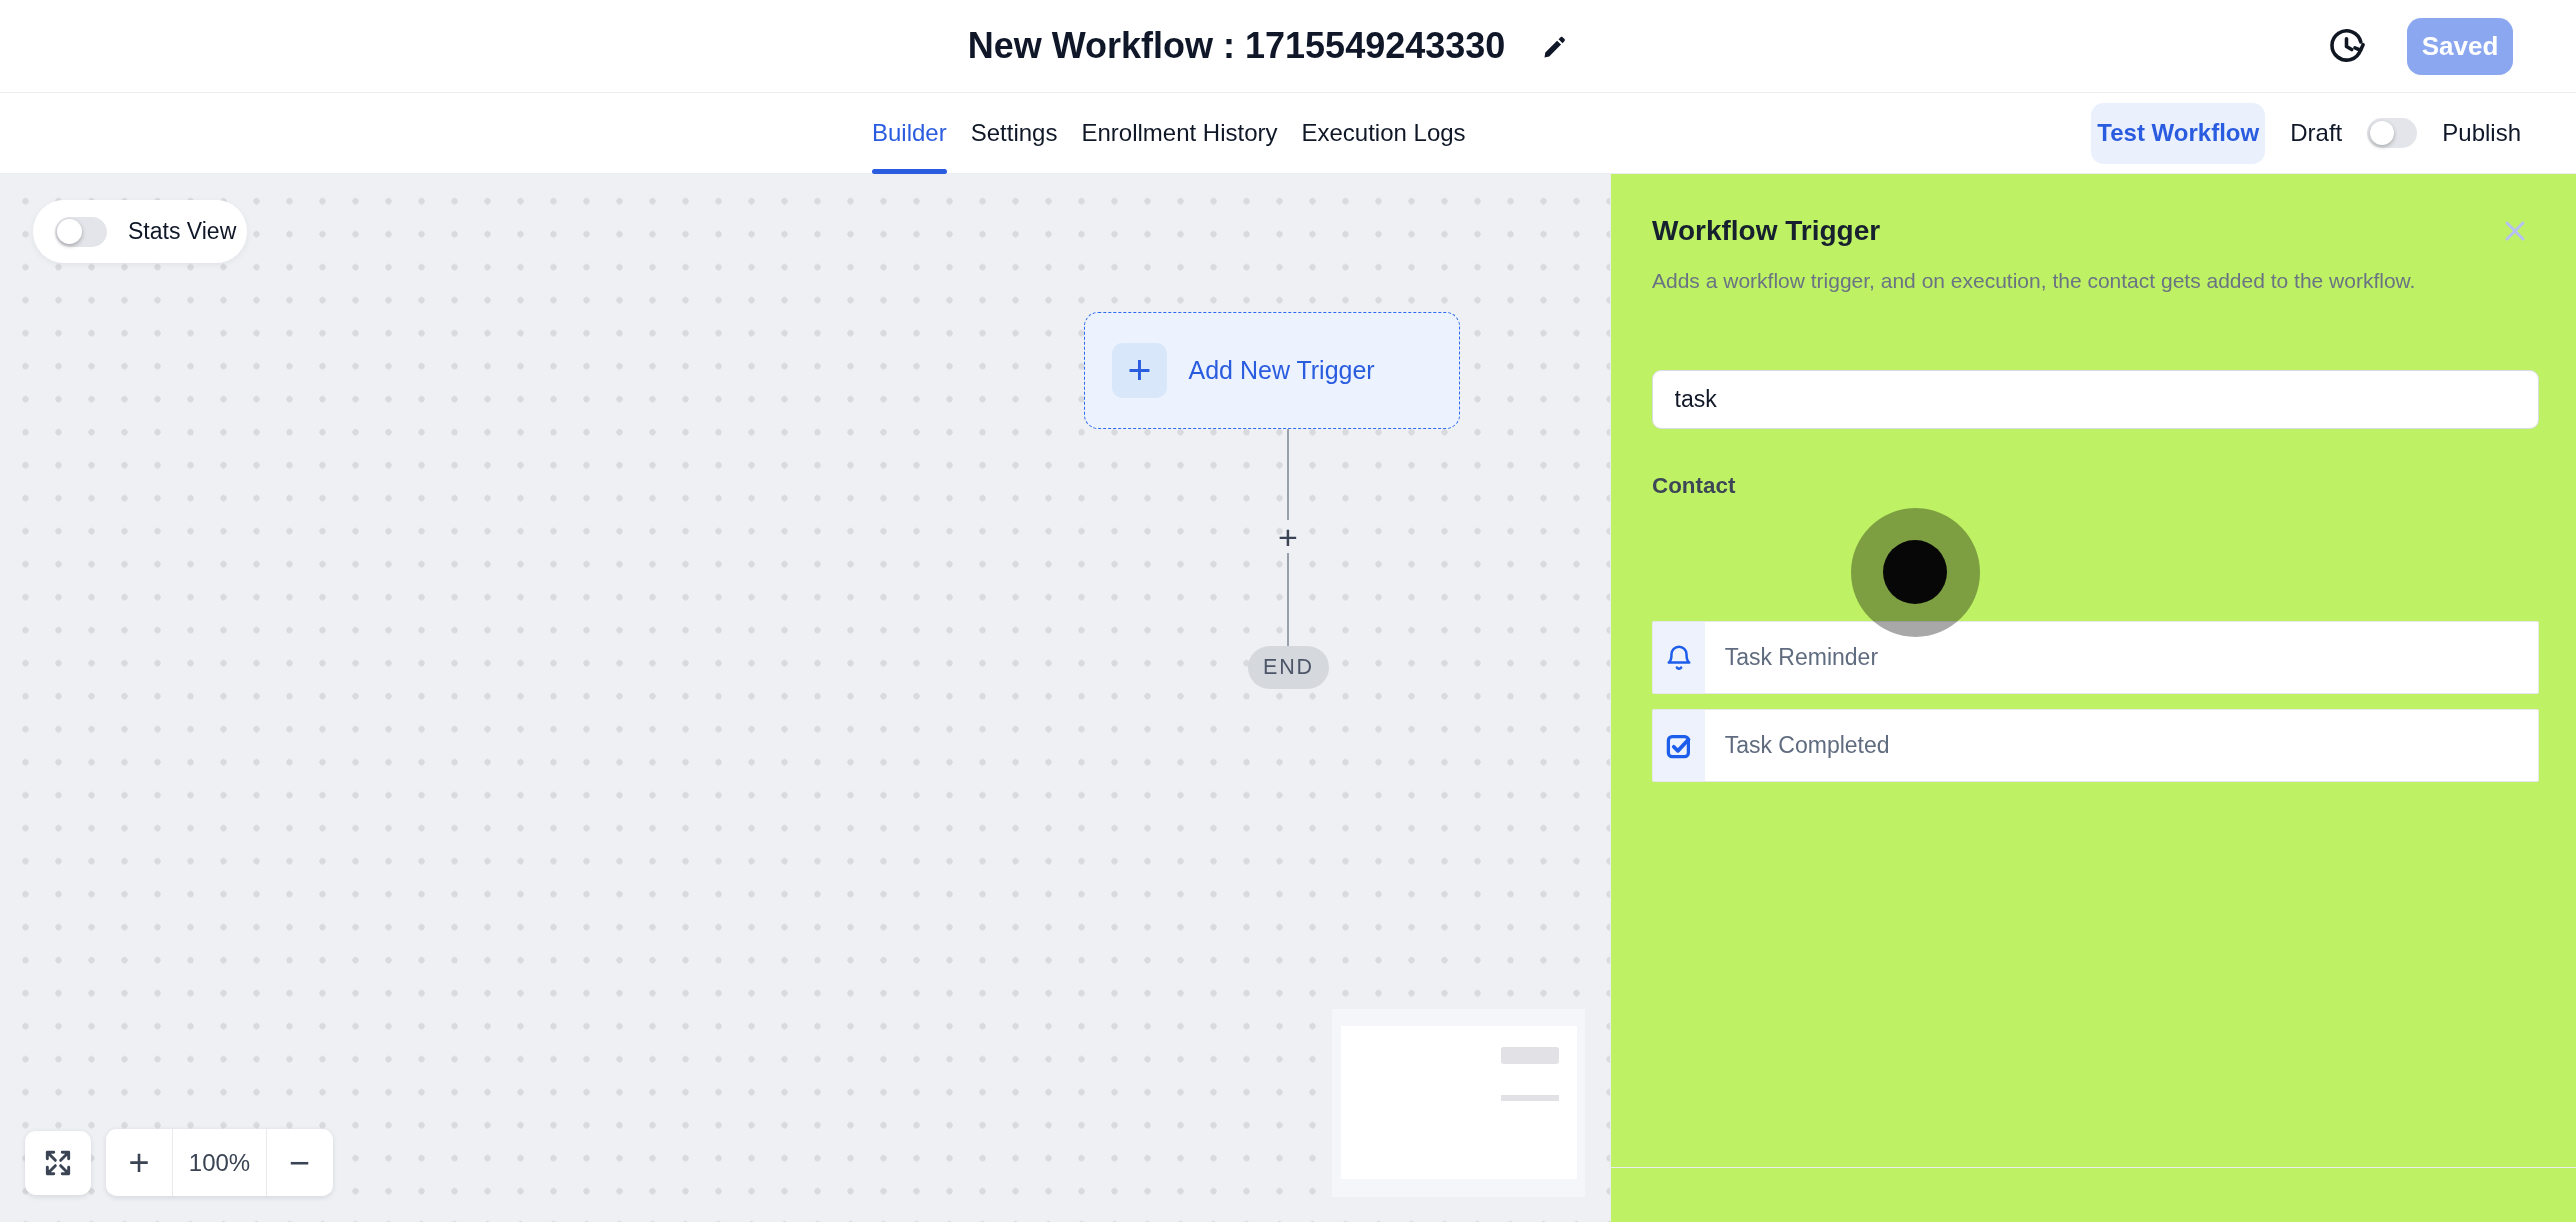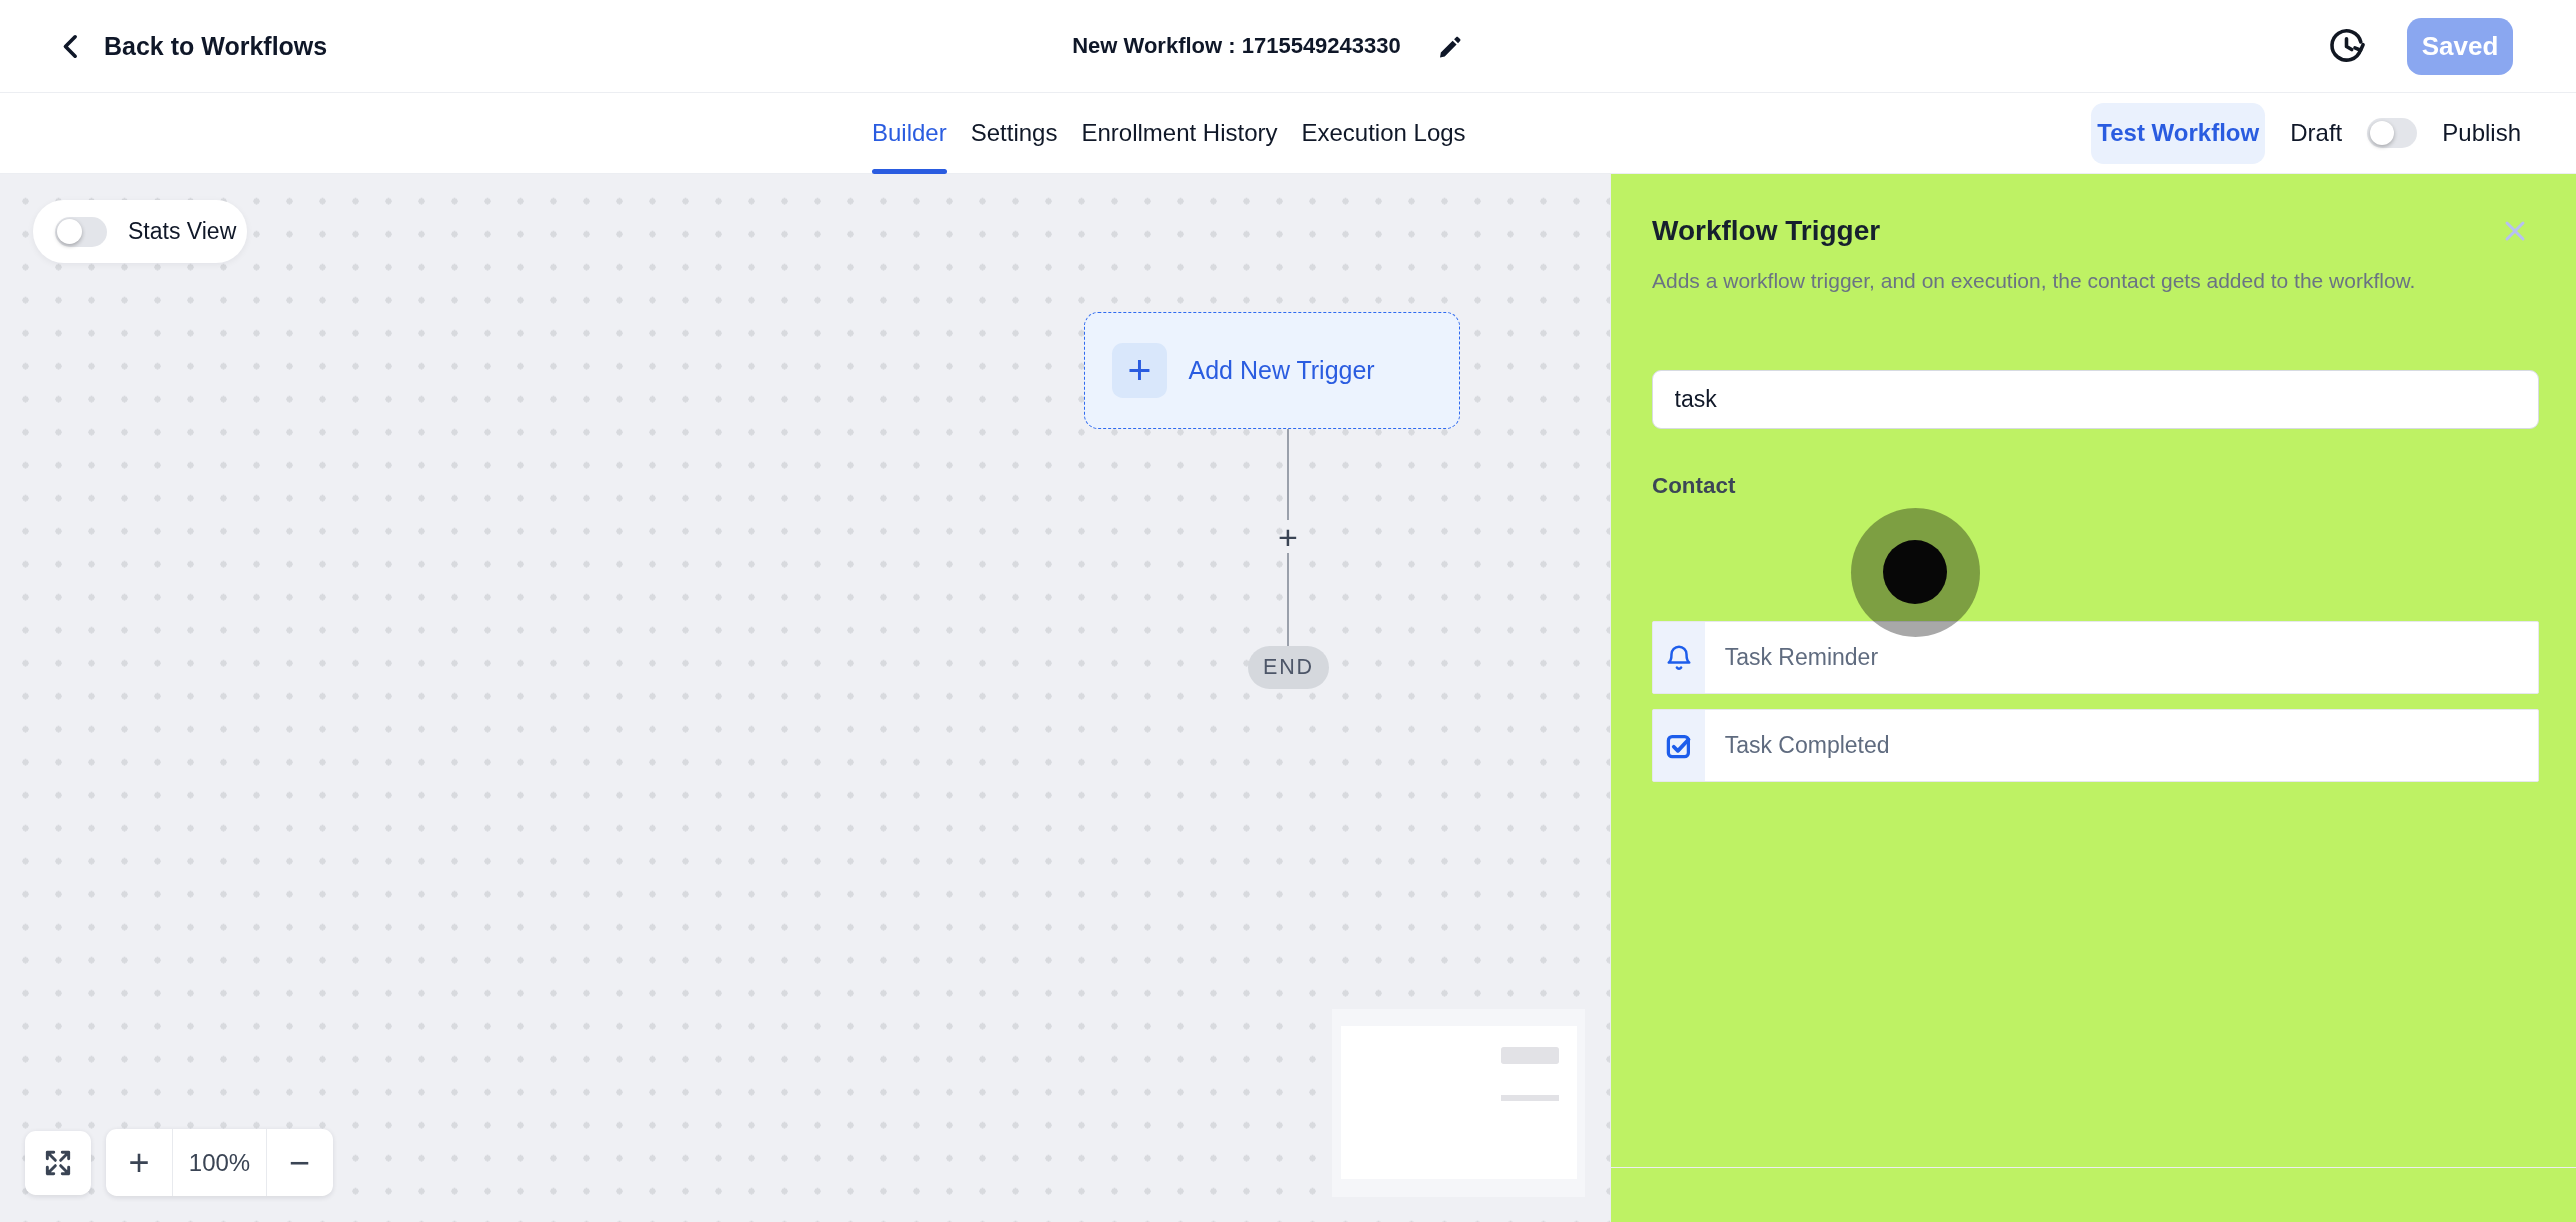--- a/index.html
+++ b/index.html
@@ -8,21 +8,21 @@
     width:2576px; height:1223px; overflow:hidden; background:#fff;
     font-family:"Liberation Sans", sans-serif; color:#1a2433; position:relative;
   }
   svg { display:block; }
 
   
   .topbar { position:relative; height:93px; background:#fff; border-bottom:0.9px solid #eceef2; }
   .back-btn { position:absolute; left:57px; top:0; height:100%; display:flex; align-items:center; gap:18px; cursor:pointer; }
   .back-label { font-size:25px; font-weight:700; color:#0f1728; }
   .title-wrap { position:absolute; left:1268px; top:0; transform:translateX(-50%); height:100%; display:flex; align-items:center; gap:36px; }
-  .page-title { font-size:22px; font-weight:600; color:#0f1728; white-space:nowrap; }
+  .page-title { font-size:36px; font-weight:600; color:#0f1728; white-space:nowrap; }
   .topbar-right { position:absolute; right:63px; top:0; height:100%; display:flex; align-items:center; gap:41px; }
   .saved-btn { width:106px; height:57px; border:none; border-radius:14.3px; background:#8aa7f0; color:#fff; font-size:26px; font-weight:600; font-family:inherit; cursor:pointer; }
 
   
   .tabbar { position:relative; height:81px; background:#fff; border-bottom:0.9px solid #eceef2; }
   .tabs { position:absolute; left:872px; top:0; height:100%; display:flex; gap:24px; }
   .tab { position:relative; display:flex; align-items:center; font-size:24px; font-weight:500; color:#101828; cursor:pointer; white-space:nowrap; }
   .tab.active { color:#2a5ce0; }
   .tab.active::after { content:""; position:absolute; left:0; right:0; bottom:-0.9px; height:5.4px; border-radius:2.7px; background:#2a5ce0; }
   .tabbar-right { position:absolute; right:55px; top:0; height:100%; display:flex; align-items:center; gap:25px; }
@@ -94,28 +94,20 @@
 
   
   .click-indicator { position:absolute; left:1851px; top:508px; width:129px; height:129px; border-radius:50%;
     background:rgba(0,0,0,.34); pointer-events:none; z-index:40; }
   .click-indicator .dot { position:absolute; left:32px; top:32px; width:64px; height:64px; border-radius:50%; background:#070707; }
 </style>
 </head>
 <body>
 
 <header class="topbar">
-  <div class="back-btn">
-    <span>
-      <svg width="29" height="29" viewBox="0 0 24 24" fill="none" stroke="#0f1728" stroke-width="3" stroke-linecap="round" stroke-linejoin="round">
-          <polyline points="15,4 7,12 15,20"></polyline>
-        </svg>
-    </span>
-    <span class="back-label">Back to Workflows</span>
-  </div>
 
   <div class="title-wrap">
     <span class="page-title">New Workflow : 1715549243330</span>
     <span>
       <svg width="27" height="27" viewBox="0 0 24 24" fill="#0f1728">
           <path d="M3.2 17.3 13.7 6.8l3.5 3.5L6.7 20.8l-4.2.9.7-4.4zM15 5.5l3.5 3.5 1.8-1.8c.5-.5.5-1.3 0-1.8l-1.7-1.7c-.5-.5-1.3-.5-1.8 0L15 5.5z"></path>
         </svg>
     </span>
   </div>
 

